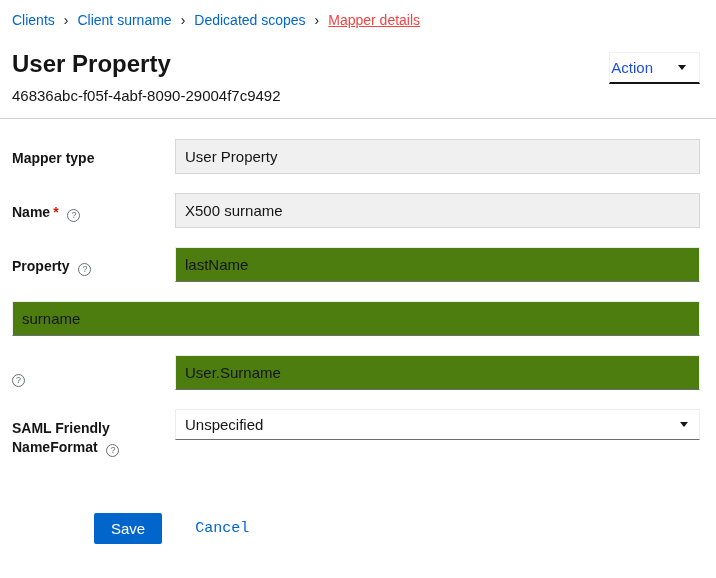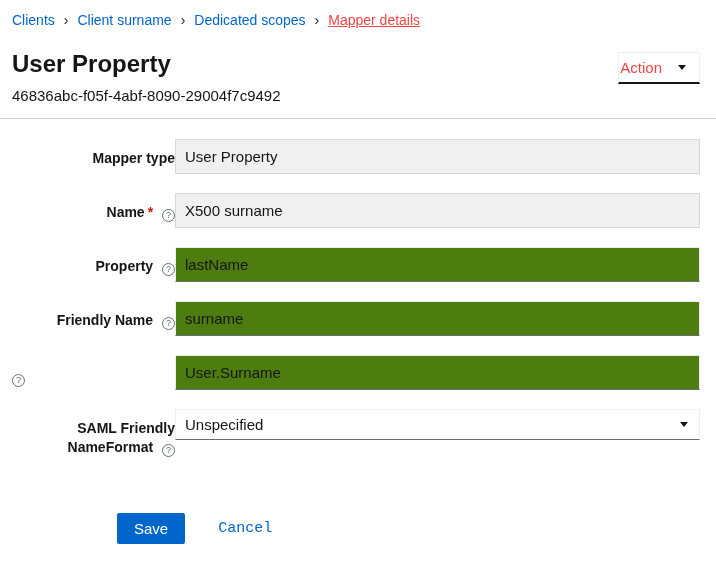--- a/index.html
+++ b/index.html
@@ -16,41 +16,41 @@
   .breadcrumb { display: flex; align-items: center; gap: 9px; font-size: 14px; height: 20px; }
   .breadcrumb a { color: #0066cc; text-decoration: none; cursor: pointer; }
   .breadcrumb .sep { color: #151515; font-size: 14px; line-height: 1; }
   .breadcrumb .current { color: #ef4444; text-decoration: underline; }
 
   
   .page-header { display: flex; justify-content: space-between; align-items: flex-start; margin-top: 20px; }
   h1.page-title { font-size: 24px; font-weight: 700; margin: 0; line-height: 1.2; }
   .subtitle { font-size: 15px; margin-top: 8px; color: #151515; }
   .action-toggle {
-    display: inline-flex; align-items: center; gap: 16px;
-    background: #fff; color: #ef4444;
+    display: inline-flex; align-items: center; gap: 25px;
+    background: #fff; color: #1d4ed8;
     border: 1px solid #f0f0f0; border-bottom: 2px solid #151515;
     padding: 6px 13px 6px 1px; font-size: 15px; font-family: inherit;
     cursor: pointer; margin-top: 2px;
   }
   .caret {
     width: 0; height: 0; display: inline-block;
     border-left: 4px solid transparent; border-right: 4px solid transparent;
     border-top: 5px solid #151515;
   }
 
   
   .divider { border: none; border-top: 1px solid #d2d2d2; margin: 14px -16px 0 -12px; }
 
   
   .form { margin-top: 20px; }
   .form-row { display: flex; align-items: flex-start; margin-bottom: 19px; }
   .label-col {
-    flex: 0 0 163px; padding: 10px 0 0 0;
-    font-size: 14px; font-weight: 700; line-height: 1.35; text-align: right;
+    flex: 0 0 163px; padding: 10px 10px 0 0;
+    font-size: 14px; font-weight: 700; line-height: 1.35;
   }
   .required { color: #c9190b; margin-left: 3px; }
   .help-icon {
     display: inline-flex; width: 13px; height: 13px;
     border: 1px solid #6a6e73; border-radius: 50%;
     color: #6a6e73; font-size: 9px; font-weight: 400; line-height: 1;
     align-items: center; justify-content: center;
     margin-left: 5px; vertical-align: -1px; cursor: pointer;
   }
   .help-below .help-icon { display: flex; margin: 9px 0 0 0; }
@@ -64,21 +64,21 @@
   .pf-input.readonly { background: #f0f0f0; border: 1px solid #d7d7d7; }
   .pf-select {
     display: flex; align-items: center; justify-content: space-between;
     height: 31px; padding: 0 11px 0 9px;
     font-size: 15px; color: #151515; background: #fff;
     border: 1px solid #ededed; border-bottom: 1px solid #6a6e73;
     cursor: pointer;
   }
 
   
-  .form-actions { margin-left: 105px; margin-top: 56px; display: flex; align-items: center; }
+  .form-actions { margin-left: 82px; margin-top: 56px; display: flex; align-items: center; }
   .btn-primary {
     background: #0066cc; color: #fff; border: none; border-radius: 2px;
     padding: 7px 17px; font-size: 15px; font-family: inherit; cursor: pointer;
   }
   .btn-link {
     background: none; border: none; color: #0066cc;
     font-size: 15px; font-family: Liberation Mono, monospace; margin-left: 33px;
     cursor: pointer; text-decoration: none; padding: 0;
   }
 </style>
@@ -135,24 +135,20 @@
       <div class="label-col">
         <span>Property</span>
         <span class="help-icon">?</span>
       </div>
       <div class="input-col">
         <input class="pf-input" value="lastName" style="">
       </div>
     </div>
 
     <div class="form-row">
-      <div class="label-col">
-        <span>Friendly Name</span>
-        <span class="help-icon">?</span>
-      </div>
       <div class="input-col">
         <input class="pf-input" value="surname" style="">
       </div>
     </div>
 
     <div class="form-row">
       <div class="label-col help-below">
         <span class="help-icon">?</span>
       </div>
       <div class="input-col">

